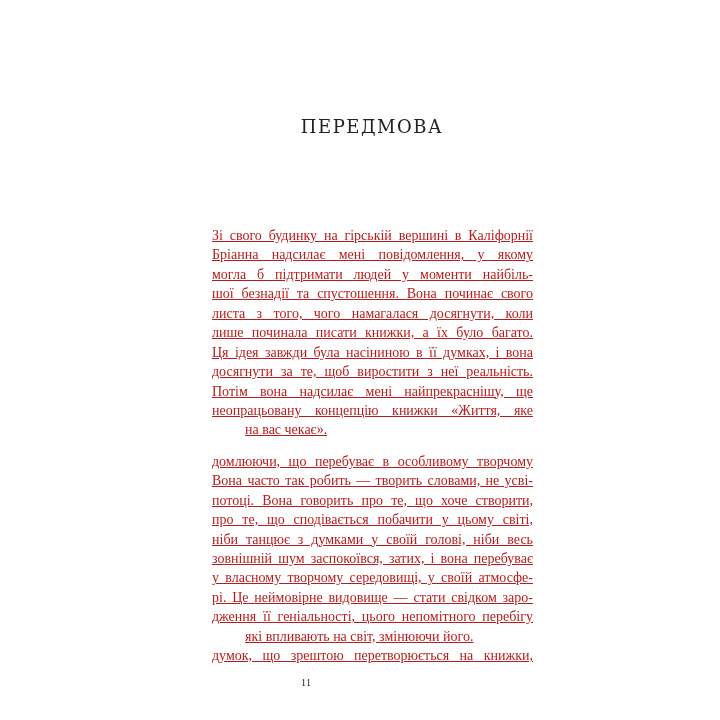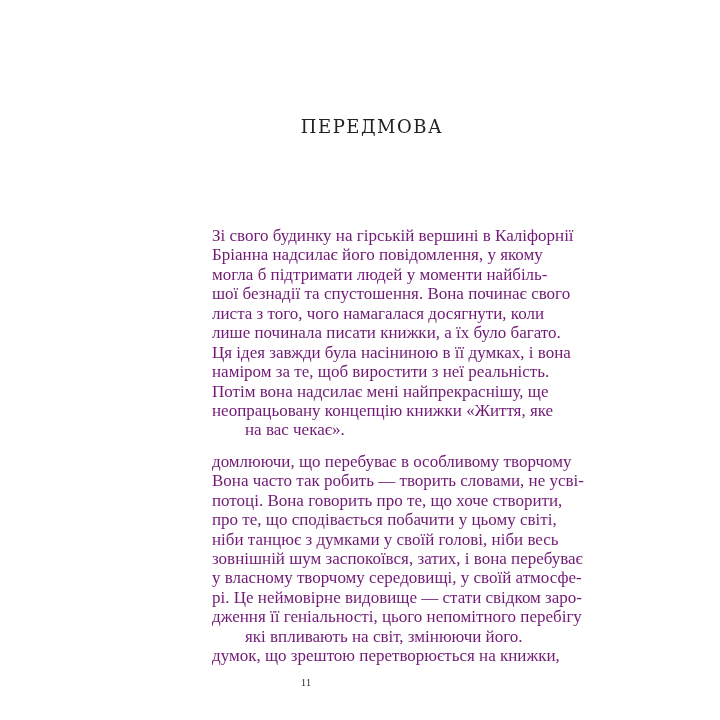--- a/index.html
+++ b/index.html
@@ -6,48 +6,49 @@
   body { width: 720px; height: 720px; position: relative; overflow: hidden; }
   .page { position: absolute; left: 12px; top: 0; width: 720px; height: 720px; background: #ffffff; }
   .title {
     position: absolute; left: 0; width: 720px; top: 116px;
     text-align: center; font-family: "DejaVu Serif", "Liberation Serif", serif;
     font-size: 18px; letter-spacing: 1.5px; color: #222222; font-weight: normal;
   }
   .body-text {
     position: absolute; left: 200px; width: 321px; top: 226px;
     font-family: "Liberation Serif", "DejaVu Serif", serif;
-    font-size: 17px; line-height: 19.45px; color: #701a75;
+    font-size: 14px; line-height: 19.45px; color: #b91c1c;
     text-align: justify;
+    text-decoration: underline;
   }
   .line { display: block; text-align: justify; text-align-last: justify; white-space: nowrap; height: 19.45px; }
   .line.last { text-align-last: left; margin-left: 33px; }
   .para { margin: 0; }
   .para + .para { margin-top: 12px; }
   .page-number {
     position: absolute; left: 0; width: 588px; top: 676px; text-align: center;
     font-family: "Liberation Serif", "DejaVu Serif", serif; font-size: 11px; color: #333333;
   }
 </style>
 </head>
 <body>
 
 <div class="page">
   <h1 class="title" style="margin:0;">ПЕРЕДМОВА</h1>
 
   <div class="body-text">
     <p class="para">
       <span class="line">Зі свого будинку на гірській вершині в Каліфорнії</span>
-      <span class="line">Бріанна надсилає його повідомлення, у якому</span>
+      <span class="line">Бріанна надсилає мені повідомлення, у якому</span>
       <span class="line">могла б підтримати людей у моменти найбіль-</span>
       <span class="line">шої безнадії та спустошення. Вона починає свого</span>
       <span class="line">листа з того, чого намагалася досягнути, коли</span>
       <span class="line">лише починала писати книжки, а їх було багато.</span>
       <span class="line">Ця ідея завжди була насіниною в її думках, і вона</span>
-      <span class="line">наміром за те, щоб виростити з неї реальність.</span>
+      <span class="line">досягнути за те, щоб виростити з неї реальність.</span>
       <span class="line">Потім вона надсилає мені найпрекраснішу, ще</span>
       <span class="line">неопрацьовану концепцію книжки «Життя, яке</span>
       <span class="line last">на вас чекає».</span>
     </p>
     <p class="para">
       <span class="line">домлюючи, що перебуває в особливому творчому</span>
       <span class="line">Вона часто так робить — творить словами, не усві-</span>
       <span class="line">потоці. Вона говорить про те, що хоче створити,</span>
       <span class="line">про те, що сподівається побачити у цьому світі,</span>
       <span class="line">ніби танцює з думками у своїй голові, ніби весь</span>

